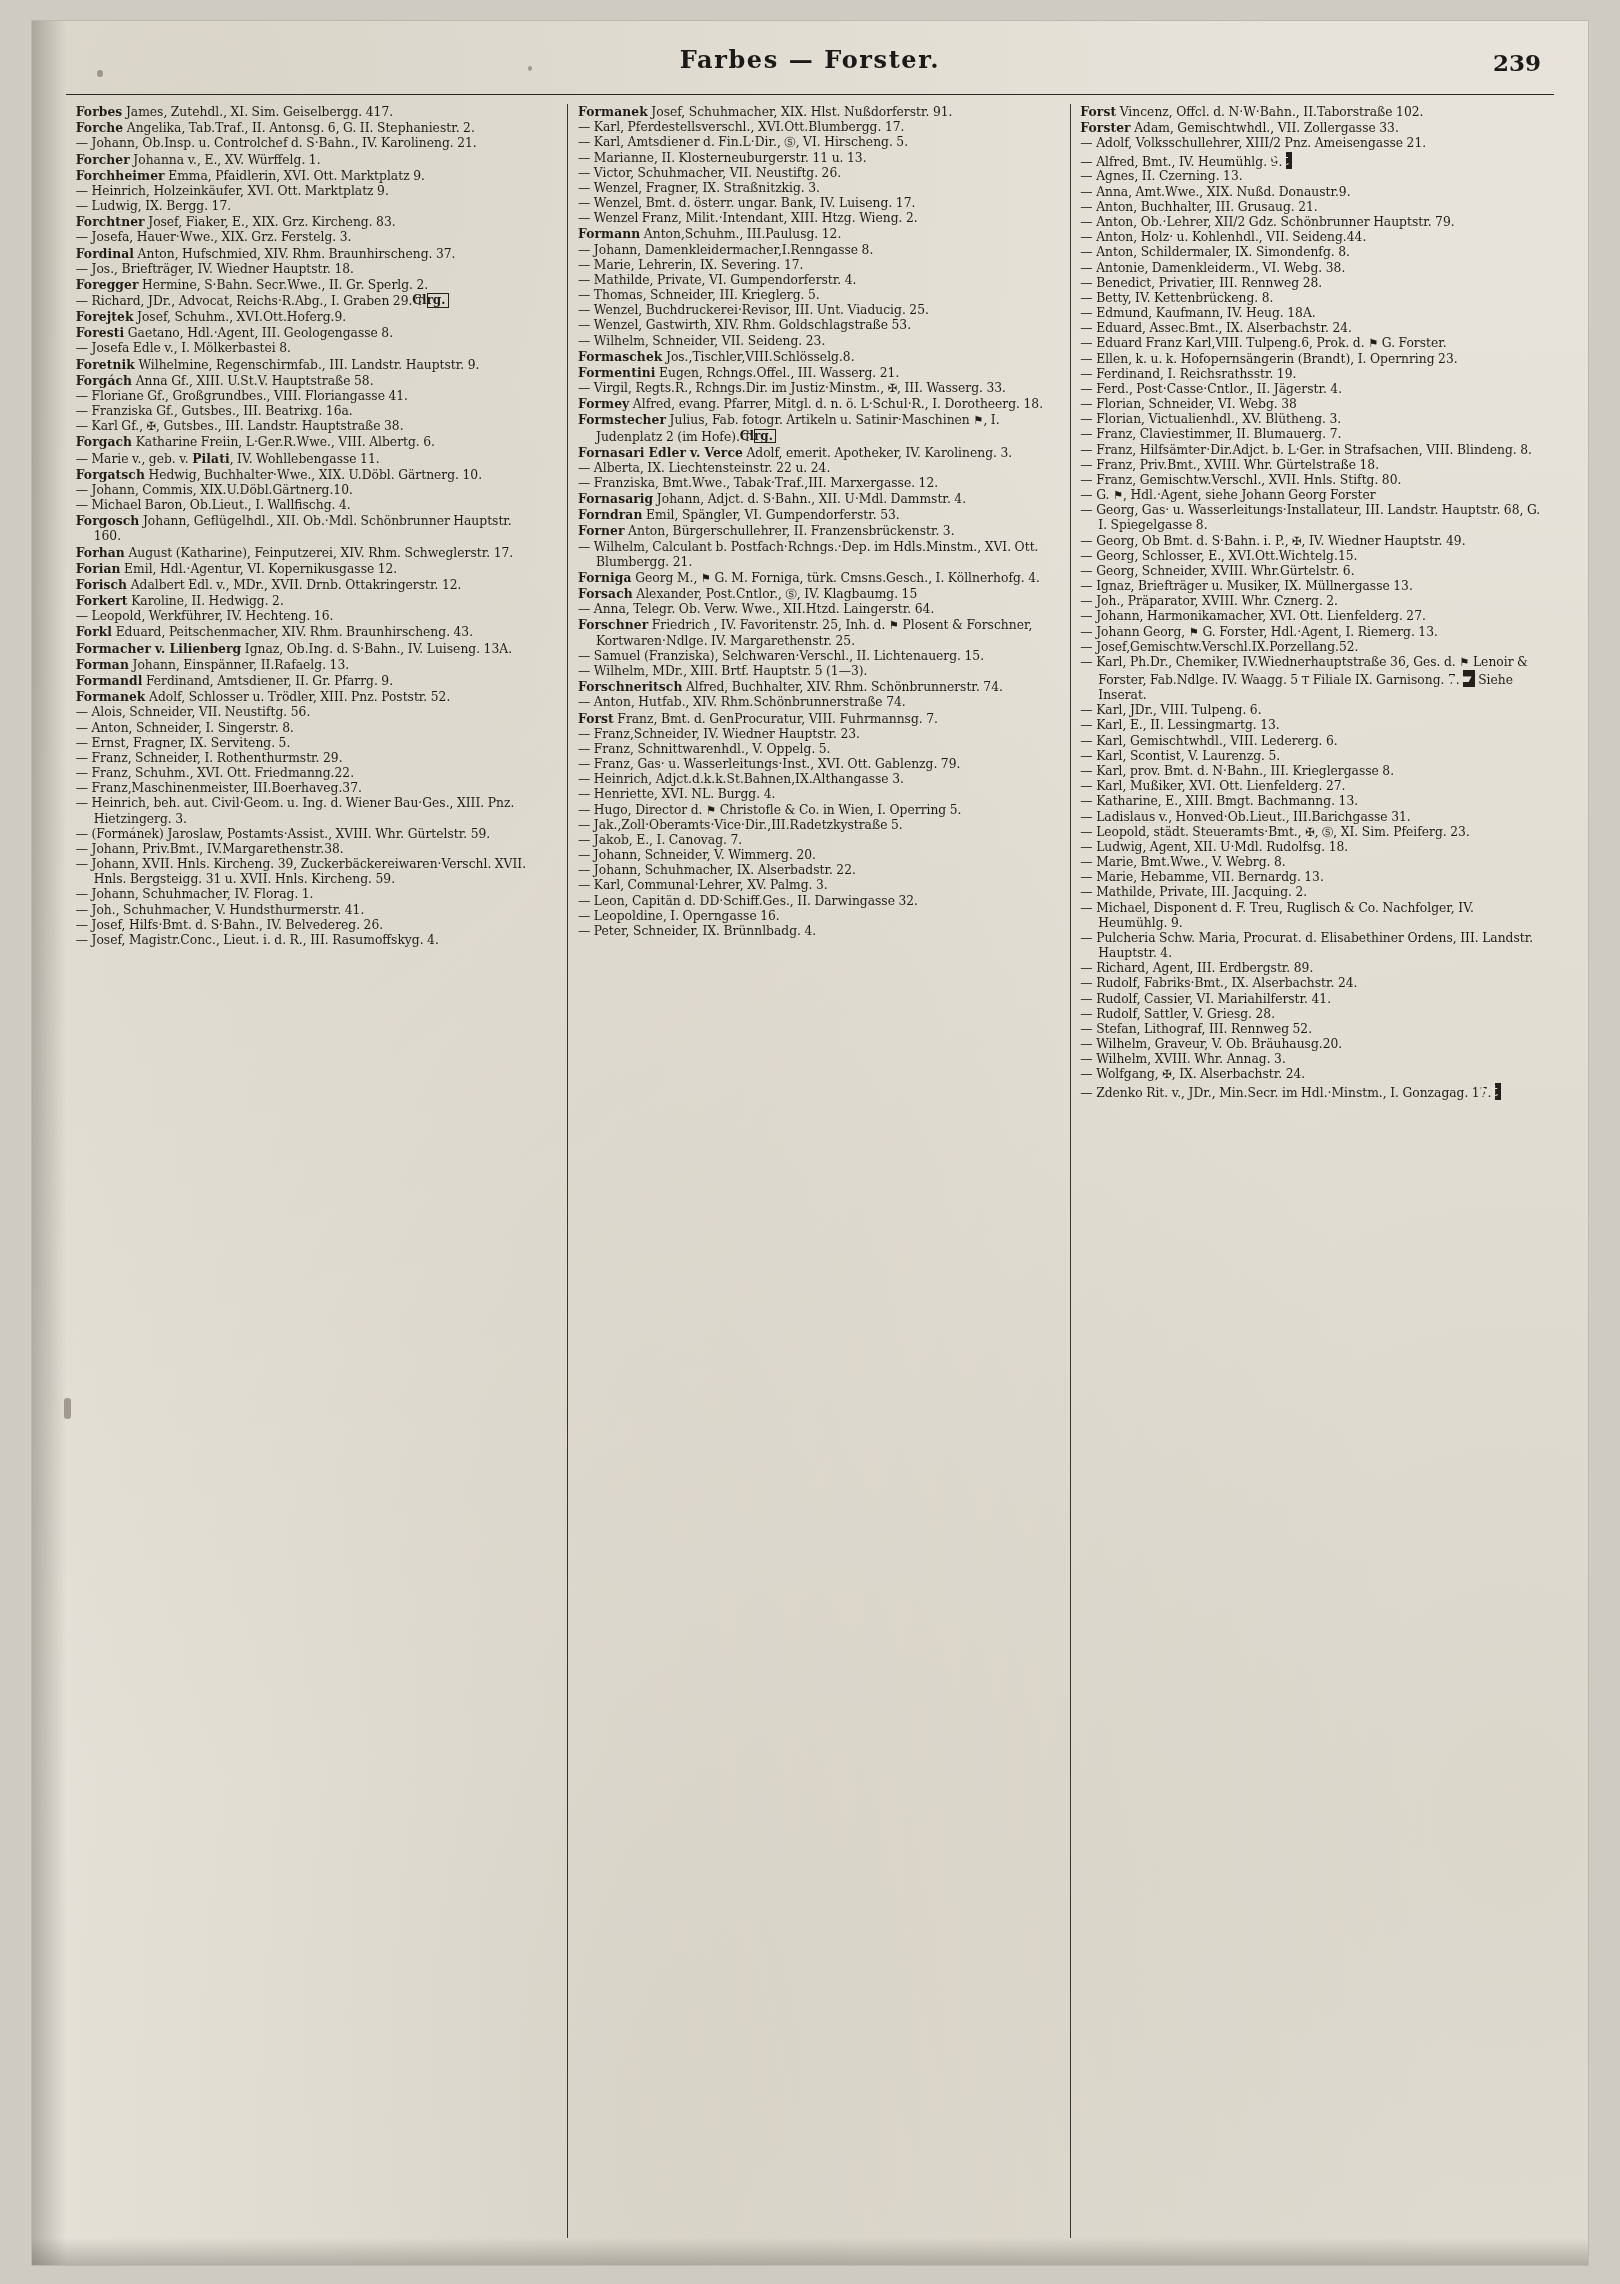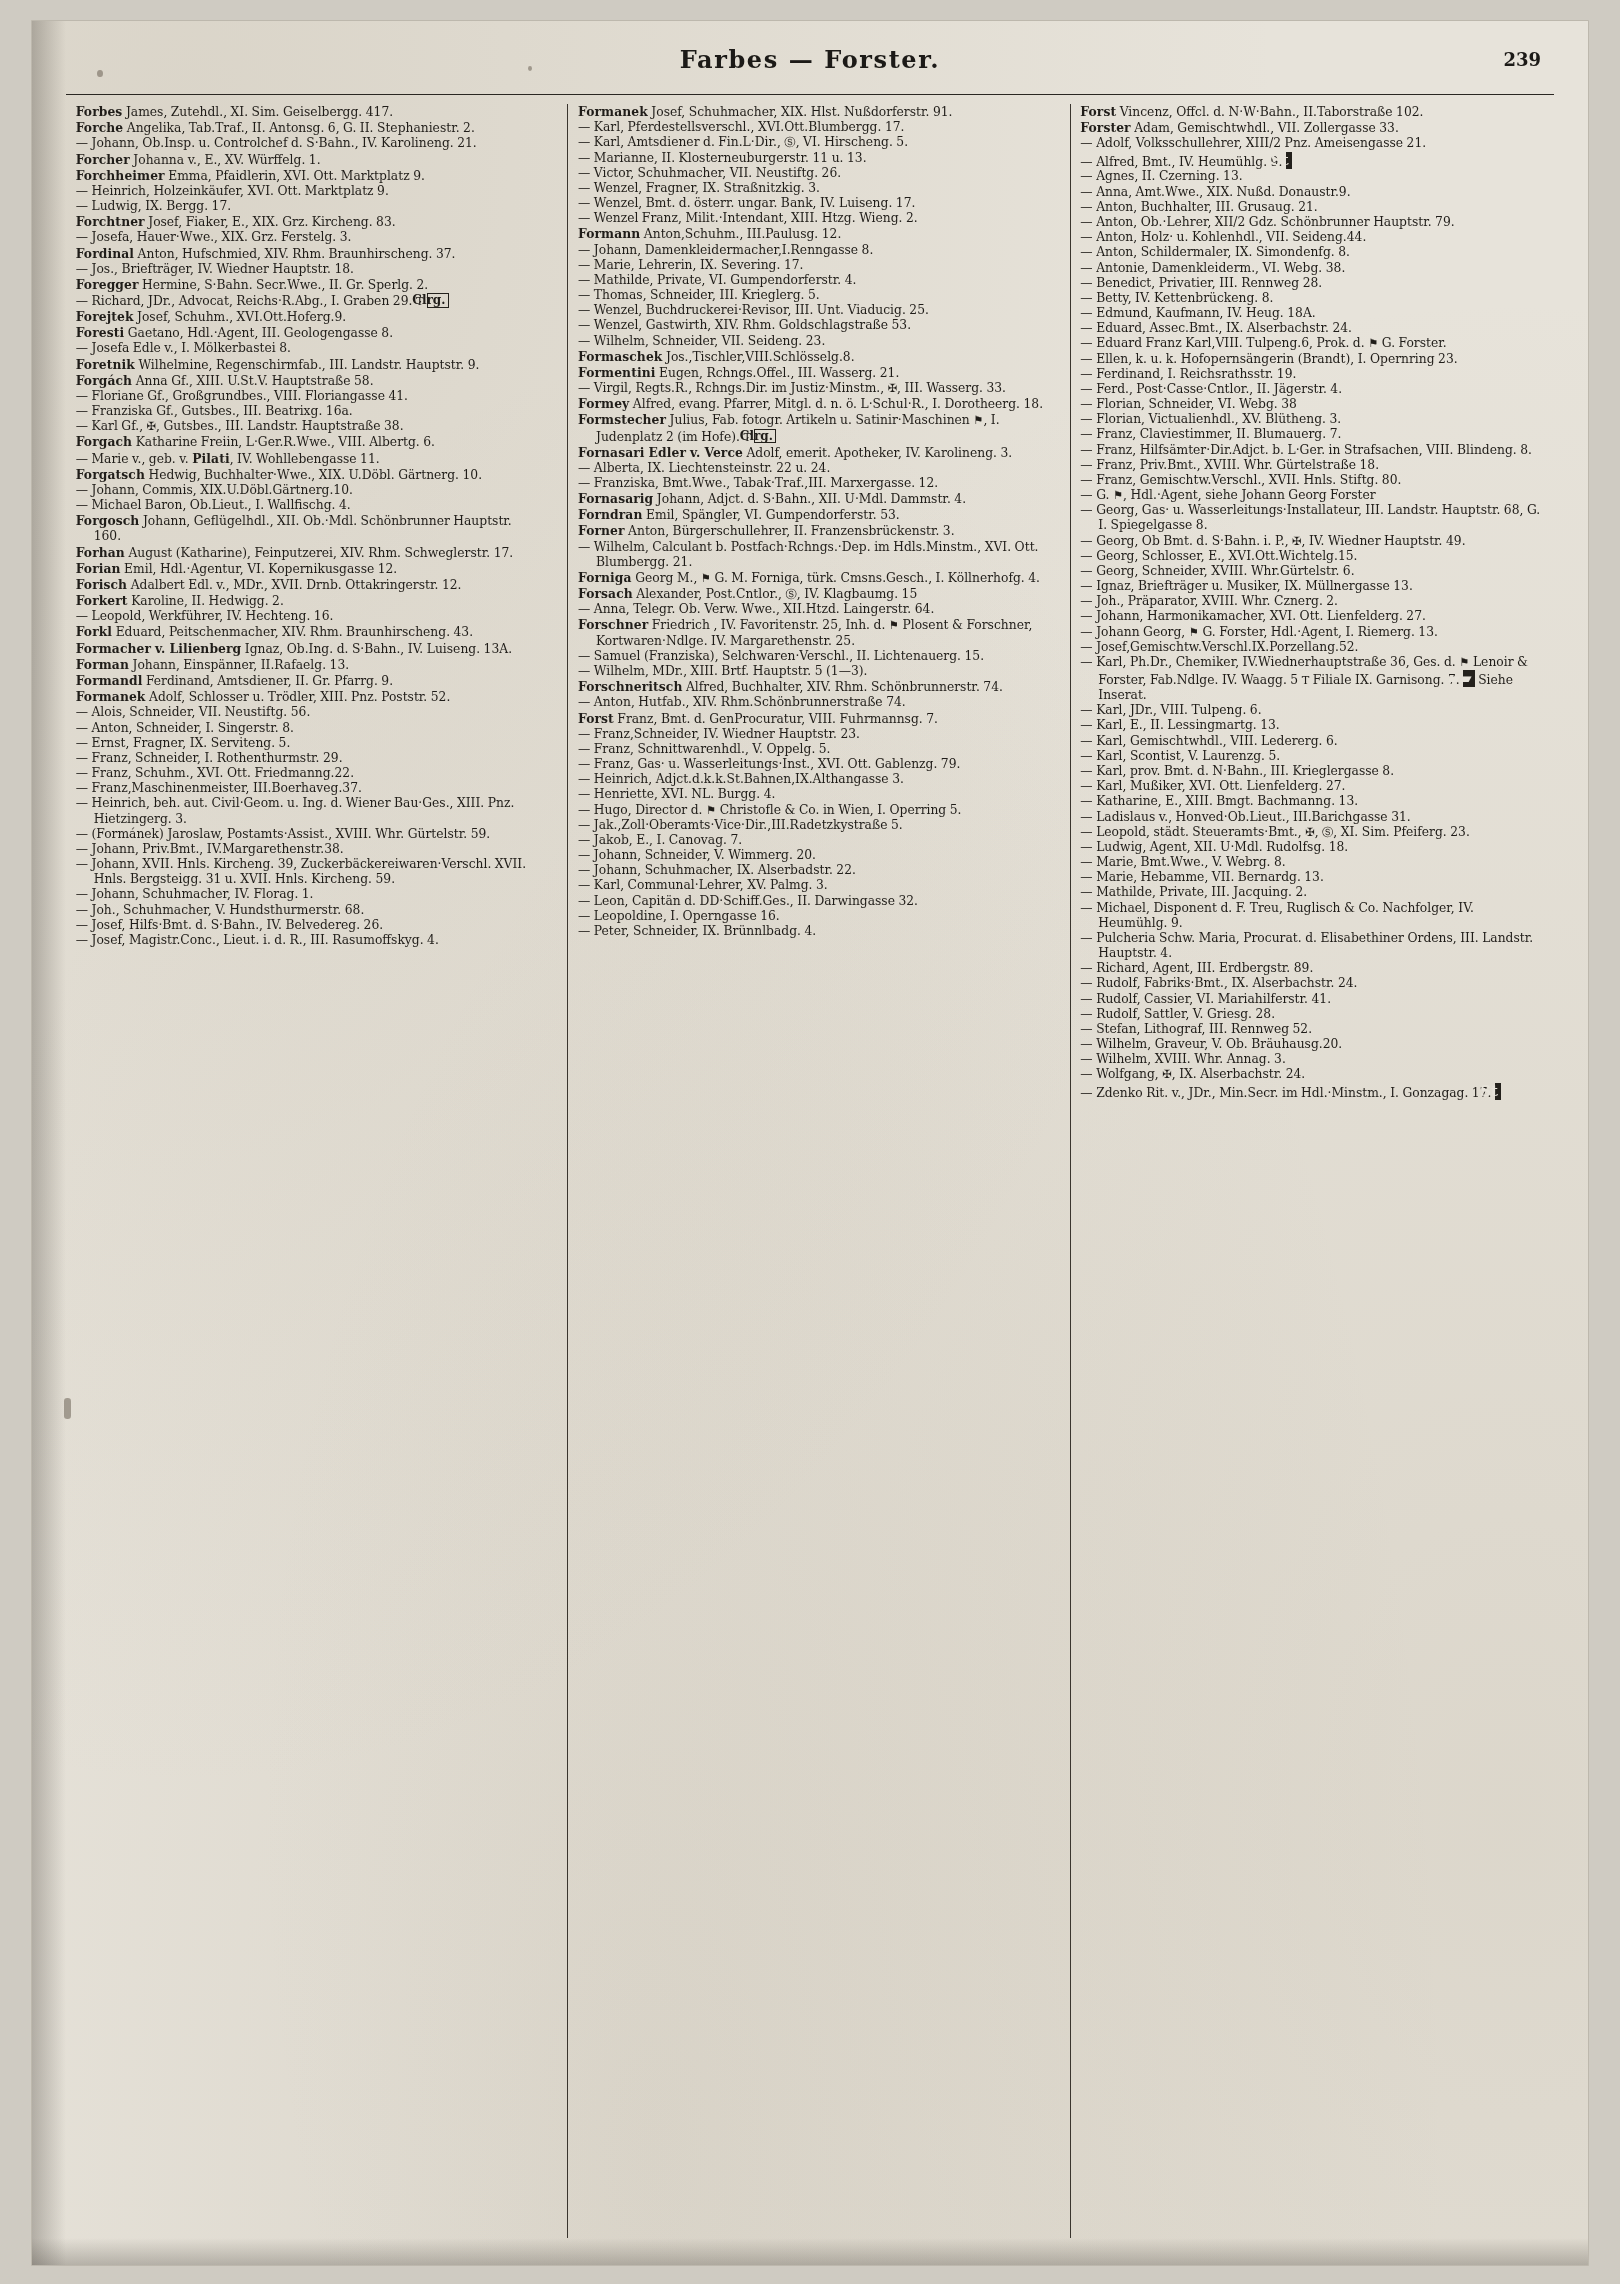--- a/index.html
+++ b/index.html
@@ -45,21 +45,21 @@
     font-size: 24px;
     letter-spacing: 1.6px;
     color: #1c1a17;
   }
   .folio {
     position: absolute;
     right: 47px;
     top: 27.5px;
     font-family: "DejaVu Serif", serif;
     font-weight: bold;
-    font-size: 18px;
+    font-size: 23px;
     color: #1c1a17;
   }
   .rule {
     position: absolute;
     left: 34px;
     right: 34px;
     top: 73px;
     border-top: 1.6px solid #2a2722;
   }
   .columns {
@@ -190,21 +190,21 @@
           <p class="entry">— Anton, Schneider, I. Singerstr. 8.</p>
           <p class="entry">— Ernst, Fragner, IX. Serviteng. 5.</p>
           <p class="entry">— Franz, Schneider, I. Rothenthurmstr. 29.</p>
           <p class="entry">— Franz, Schuhm., XVI. Ott. Friedmanng.22.</p>
           <p class="entry">— Franz,Maschinenmeister, III.Boerhaveg.37.</p>
           <p class="entry">— Heinrich, beh. aut. Civil·Geom. u. Ing. d. Wiener Bau·Ges., XIII. Pnz. Hietzingerg. 3.</p>
           <p class="entry">— (Formánek) Jaroslaw, Postamts·Assist., XVIII. Whr. Gürtelstr. 59.</p>
           <p class="entry">— Johann, Priv.Bmt., IV.Margarethenstr.38.</p>
           <p class="entry">— Johann, XVII. Hnls. Kircheng. 39, Zuckerbäckereiwaren·Verschl. XVII. Hnls. Bergsteigg. 31 u. XVII. Hnls. Kircheng. 59.</p>
           <p class="entry">— Johann, Schuhmacher, IV. Florag. 1.</p>
-          <p class="entry">— Joh., Schuhmacher, V. Hundsthurmerstr. 68.</p>
+          <p class="entry">— Joh., Schuhmacher, V. Hundsthurmerstr. 41.</p>
           <p class="entry">— Josef, Hilfs·Bmt. d. S·Bahn., IV. Belvedereg. 26.</p>
           <p class="entry">— Josef, Magistr.Conc., Lieut. i. d. R., III. Rasumoffskyg. 4.</p>
         </div>
       <div class="col" id="col-1">
           <p class="entry"><b>Formanek</b> Josef, Schuhmacher, XIX. Hlst. Nußdorferstr. 91.</p>
           <p class="entry">— Karl, Pferdestellsverschl., XVI.Ott.Blumbergg. 17.</p>
           <p class="entry">— Karl, Amtsdiener d. Fin.L·Dir., <span class="sym">Ⓢ</span>, VI. Hirscheng. 5.</p>
           <p class="entry">— Marianne, II. Klosterneuburgerstr. 11 u. 13.</p>
           <p class="entry">— Victor, Schuhmacher, VII. Neustiftg. 26.</p>
           <p class="entry">— Wenzel, Fragner, IX. Straßnitzkig. 3.</p>

